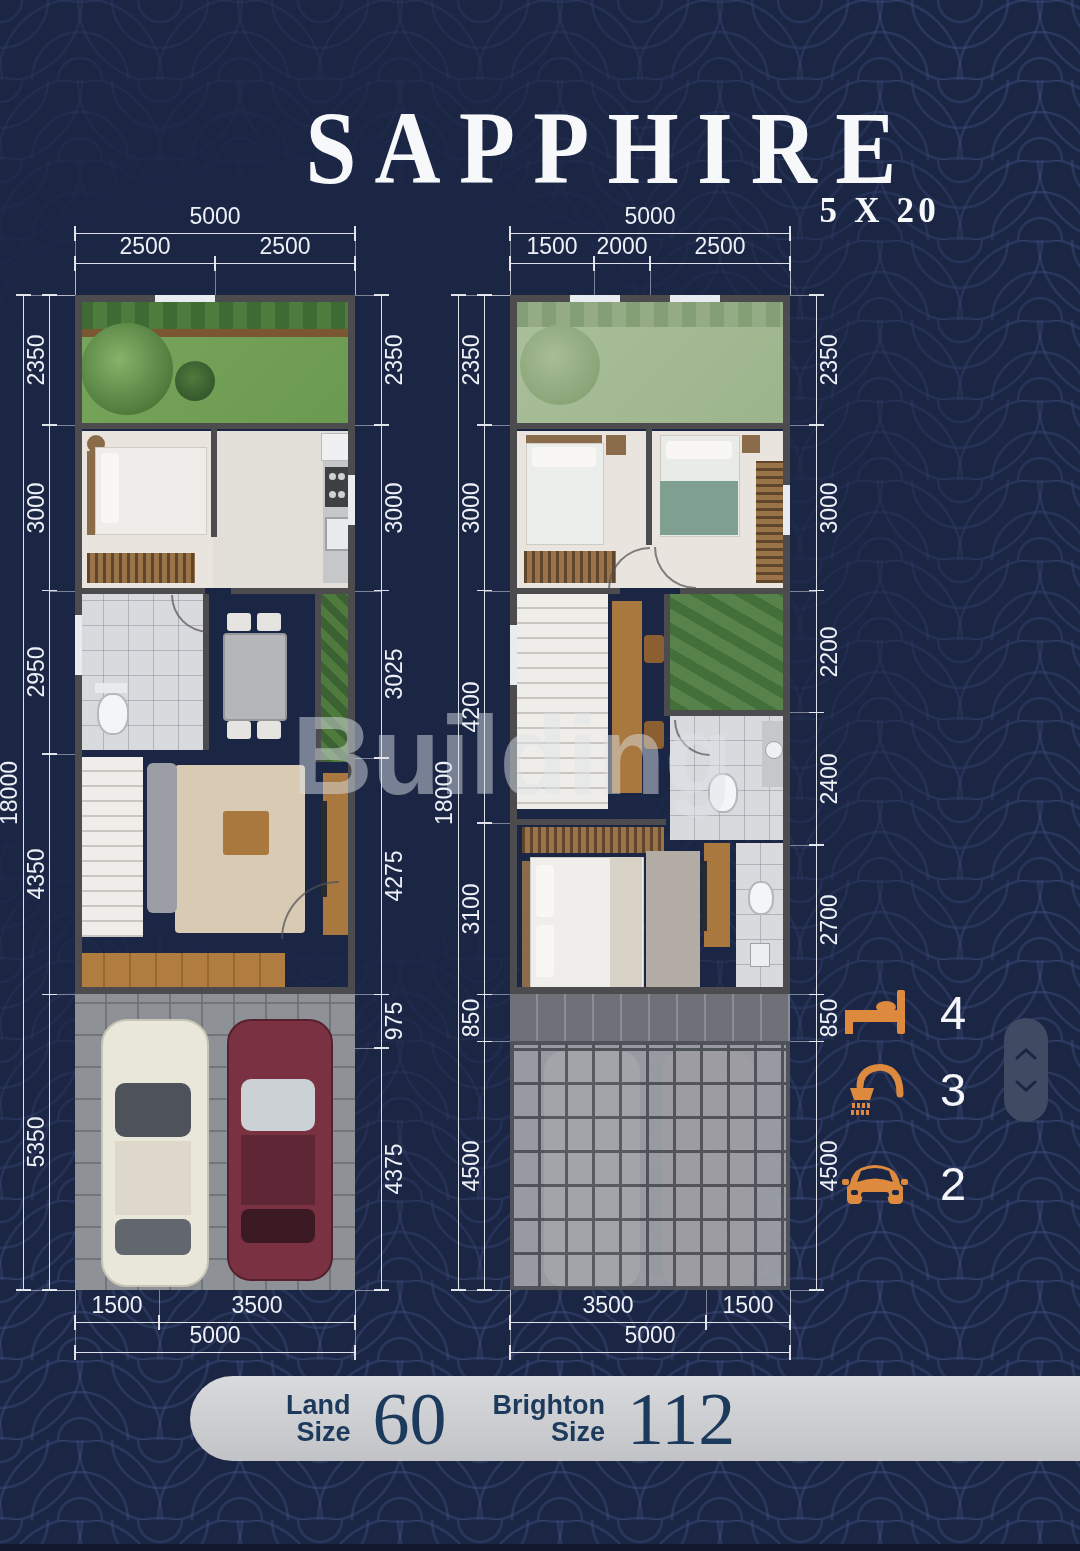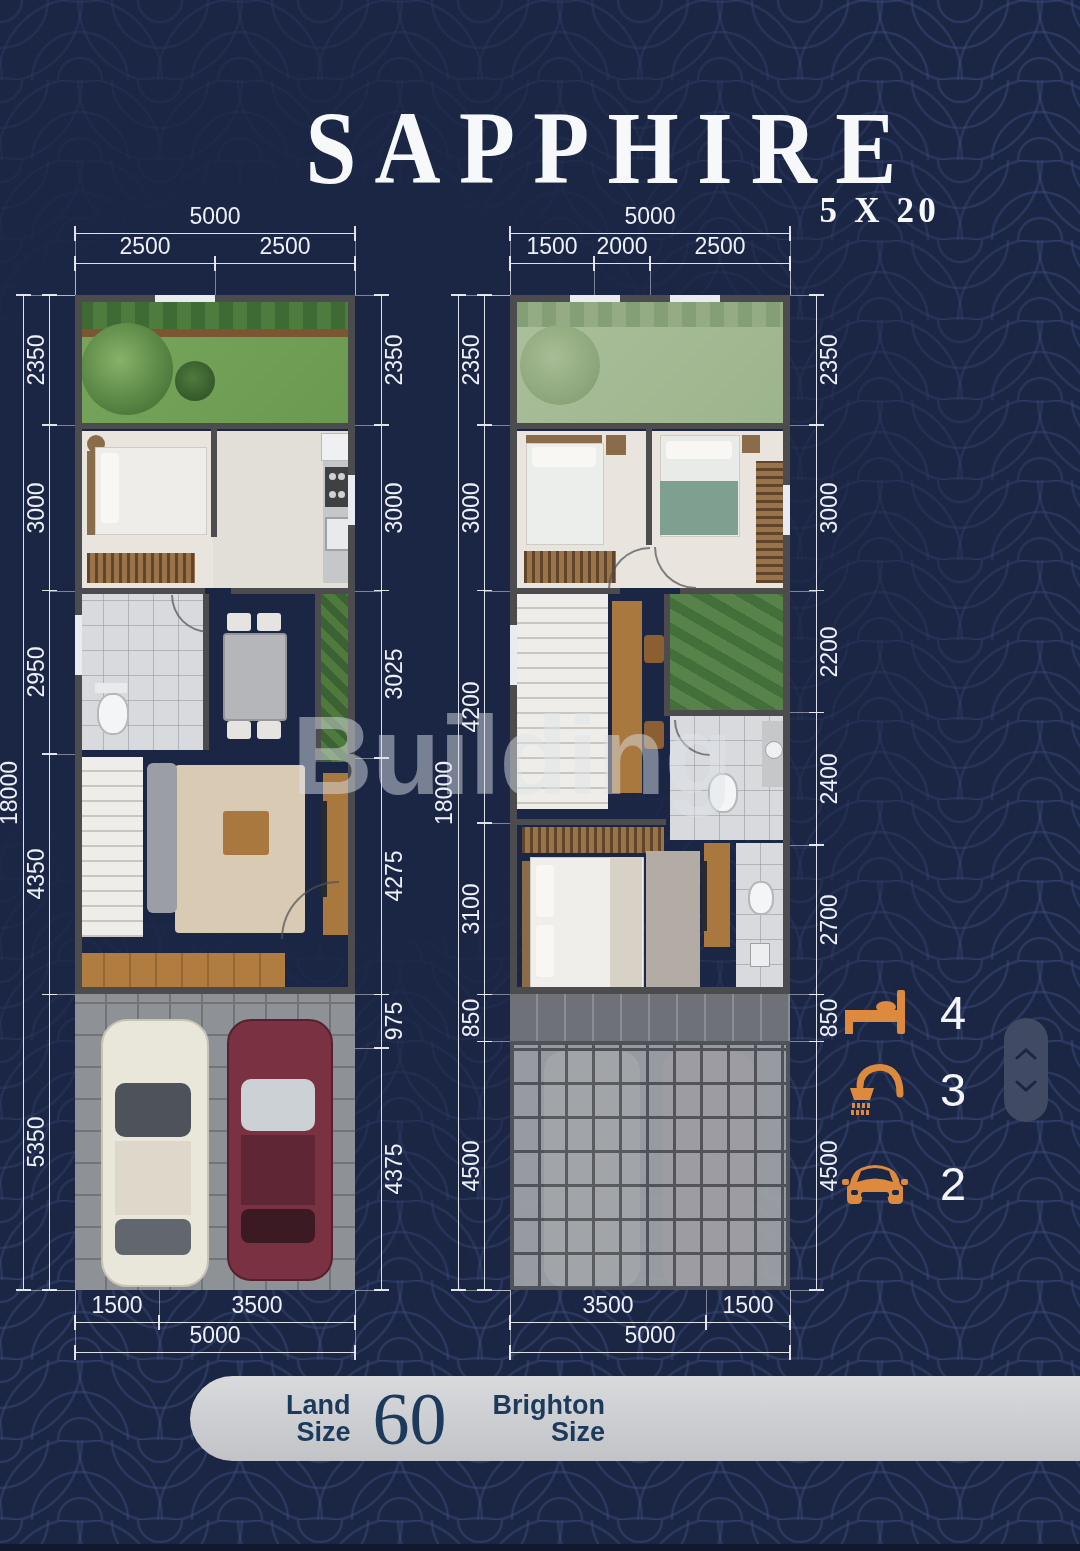--- a/index.html
+++ b/index.html
@@ -447,15 +447,16 @@
 <div class="a bar">
   <div class="bar-label">
     <div>Land</div>
     <div>Size</div>
   </div>
   <div class="bar-num">60</div>
   <div class="bar-label">
     <div>Brighton</div>
     <div>Size</div>
   </div>
+  <div class="bar-num">112</div>
 </div>
 
 <div class="a botstrip"></div>
 
 </body></html>

